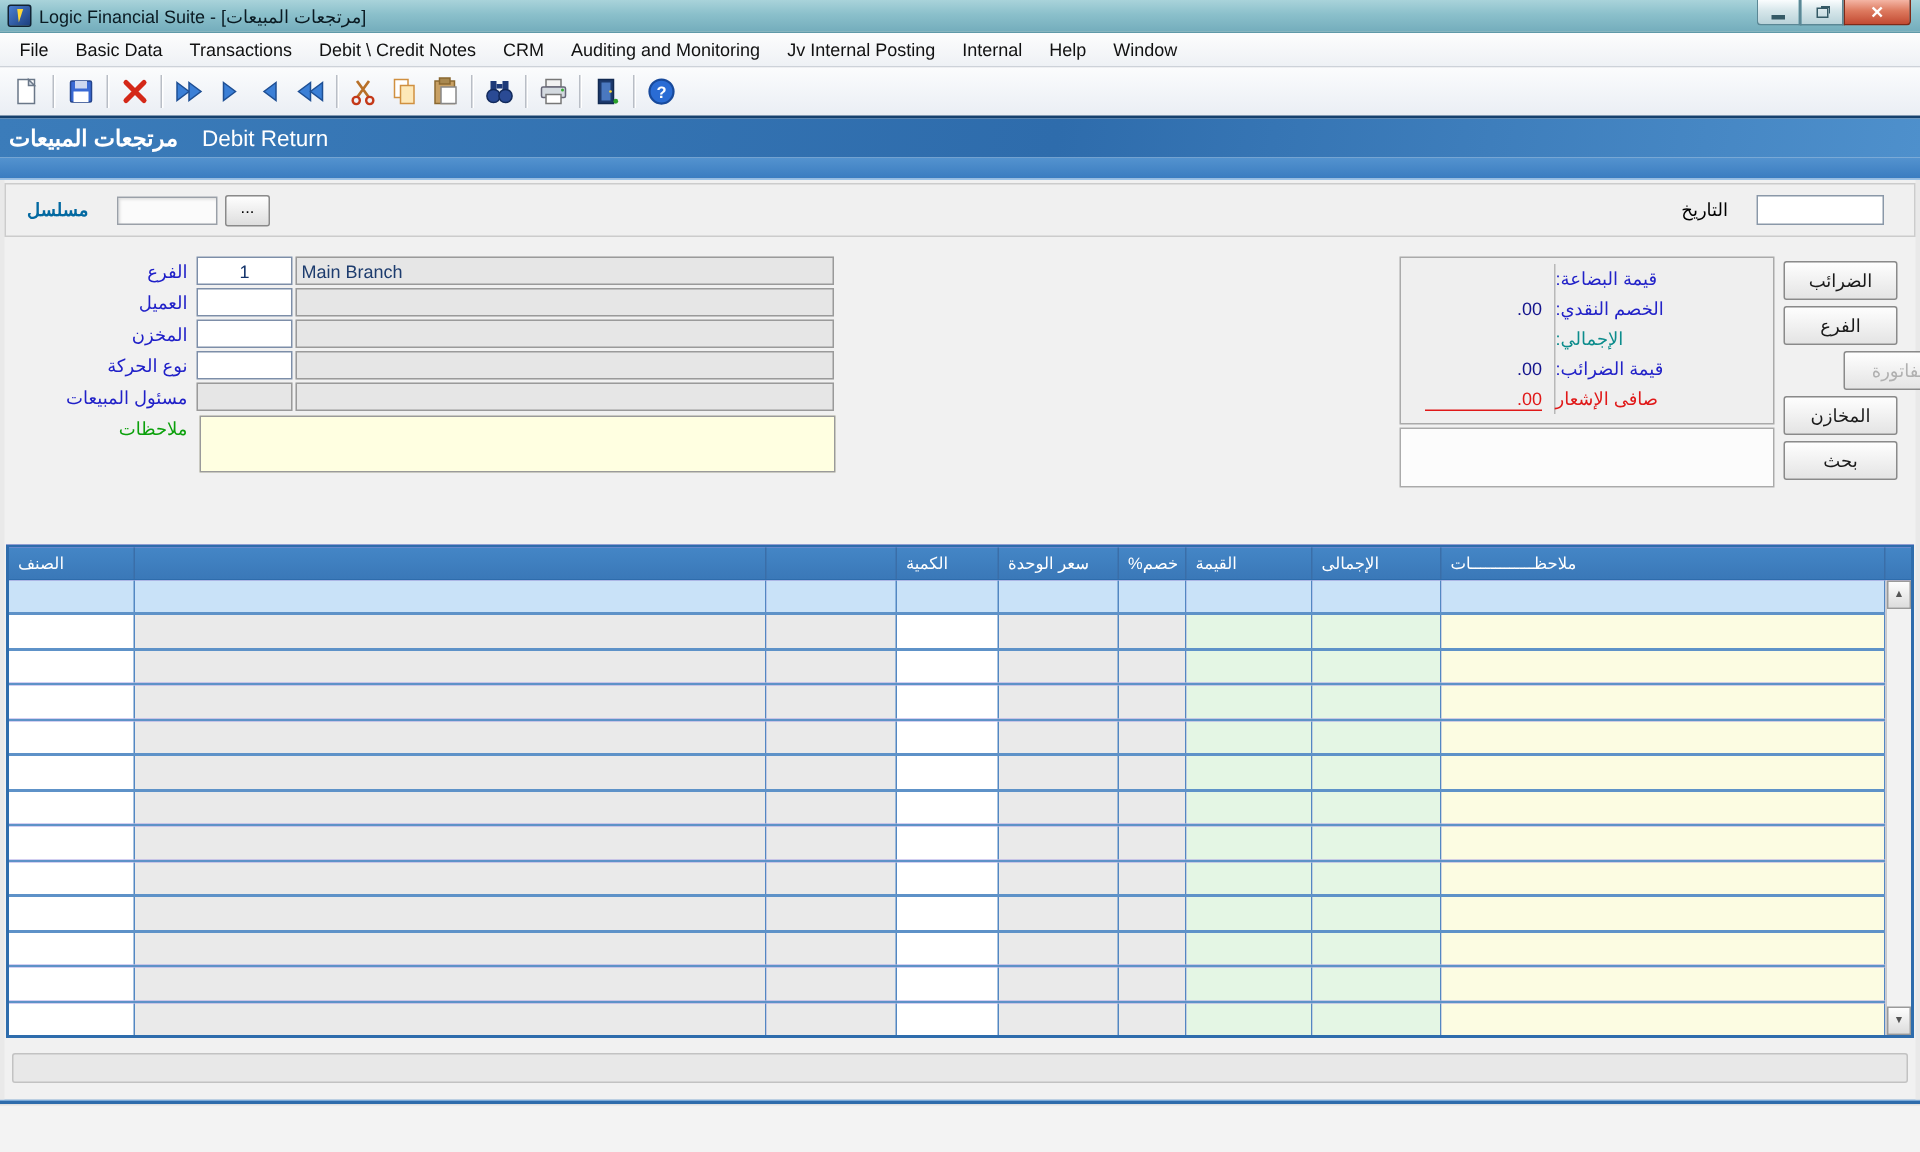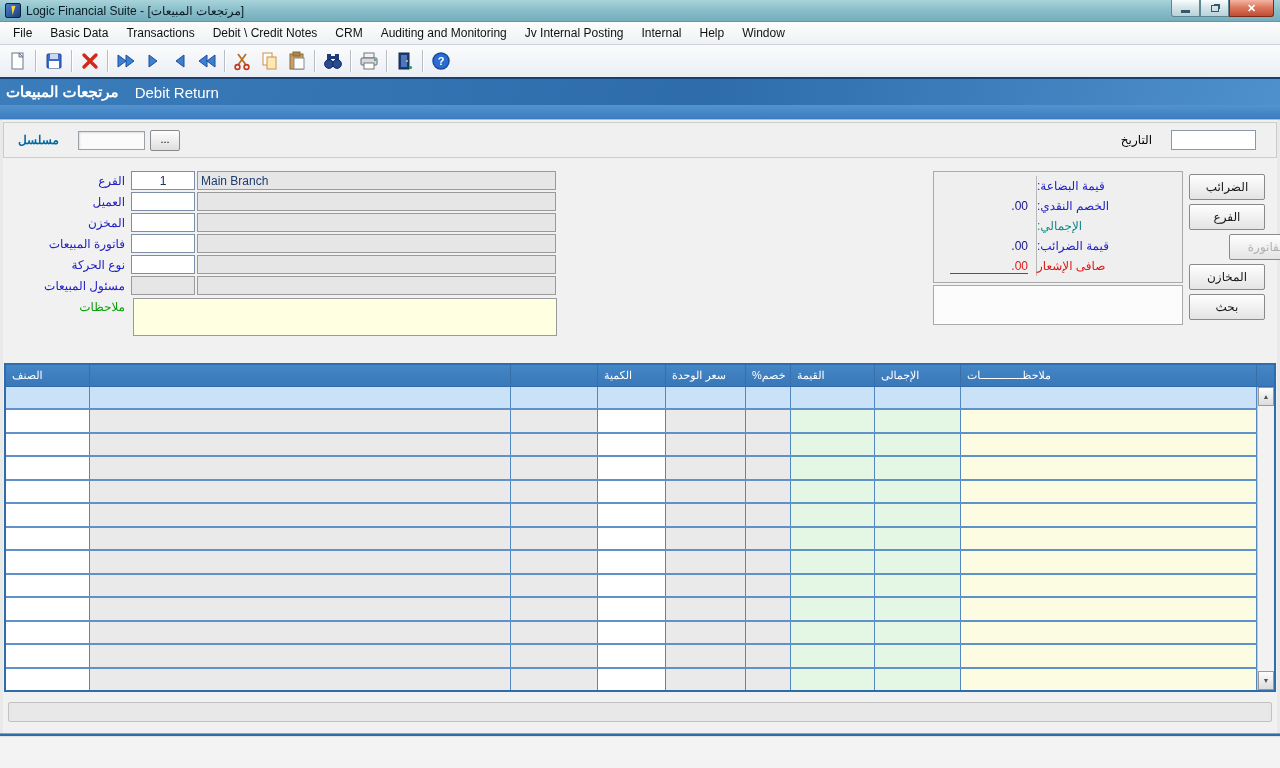--- a/index.html
+++ b/index.html
@@ -283,25 +283,20 @@
           <div class="flabel" dir="rtl">العميل</div>
           <input class="fsmall" style="">
           <input class="fwide" readonly="" style="">
         </div>
         <div class="frow">
           <div class="flabel" dir="rtl">المخزن</div>
           <input class="fsmall" style="">
           <input class="fwide" readonly="" style="">
         </div>
         <div class="frow">
-          <div class="flabel" dir="rtl">فاتورة المبيعات</div>
-          <input class="fsmall" style="">
-          <input class="fwide" readonly="" style="">
-        </div>
-        <div class="frow">
           <div class="flabel" dir="rtl">نوع الحركة</div>
           <input class="fsmall" style="">
           <input class="fwide" readonly="" style="">
         </div>
         <div class="frow">
           <div class="flabel" dir="rtl">مسئول المبيعات</div>
           <input class="fsmall dis" style="">
           <input class="fwide" readonly="" style="">
         </div>
         <div class="notesrow">

